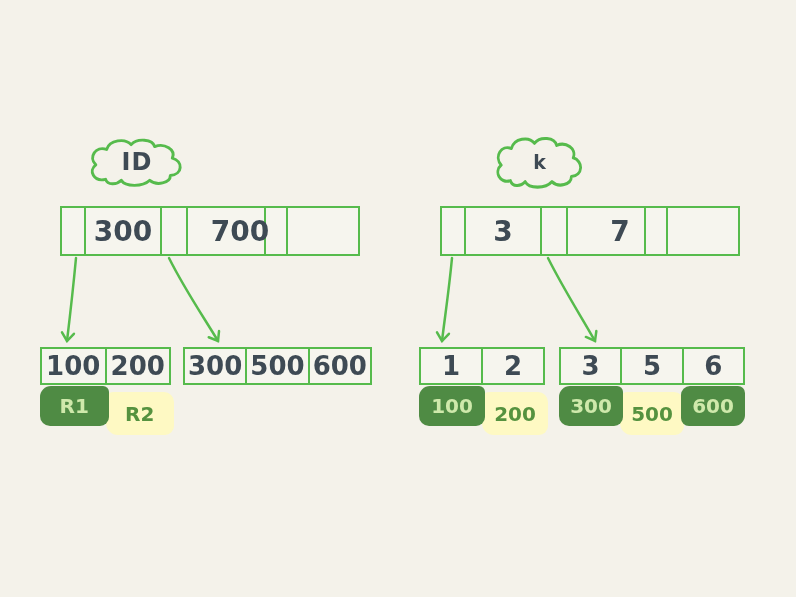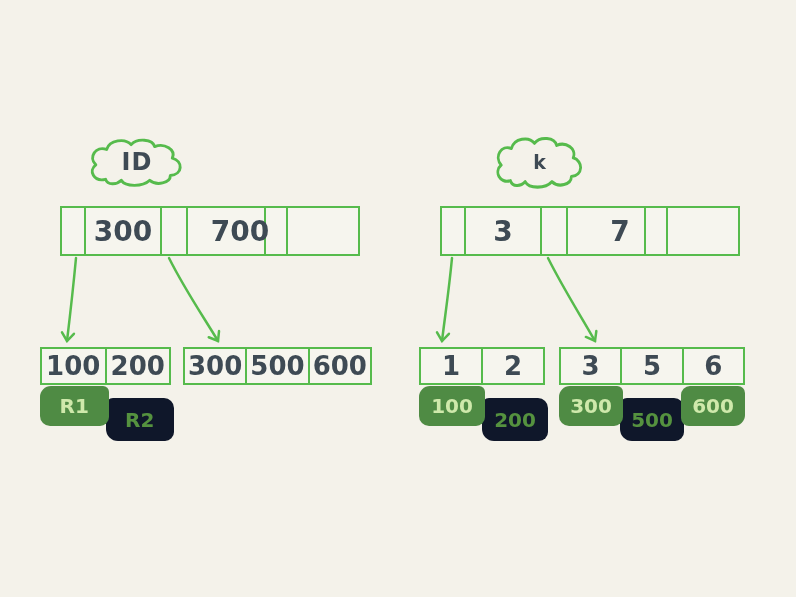--- a/index.html
+++ b/index.html
@@ -69,21 +69,21 @@
   .keyrow .kcell:last-child{border-right:none;}
   .recrow{display:flex;height:40px;margin-top:1px;}
   .rec{
     flex:1;
     display:flex;align-items:center;justify-content:center;
     font-size:20px;font-weight:700;
     border-radius:9px 7px 11px 8px;
     position:relative;
   }
   .rec.dark{background:#4f8b44;color:#cfe9ab;z-index:2;}
-  .rec.light{background:#0f172a;color:#55923f;z-index:1;margin:12px -3px;height:43px;border-radius:7px 10px 9px 12px;}
+  .rec.light{background:#fef9c3;color:#55923f;z-index:1;margin:6px -3px;height:43px;border-radius:7px 10px 9px 12px;}
   .rec.dark:first-child{border-radius:11px 6px 9px 10px;}
 </style>
 </head>
 <body>
 
 <div class="canvas">
 
   <svg class="arrows" width="796" height="597" viewBox="0 0 796 597">
     <defs>
       <marker id="ah" markerUnits="userSpaceOnUse" markerWidth="20" markerHeight="20" refX="10" refY="9" orient="auto">

